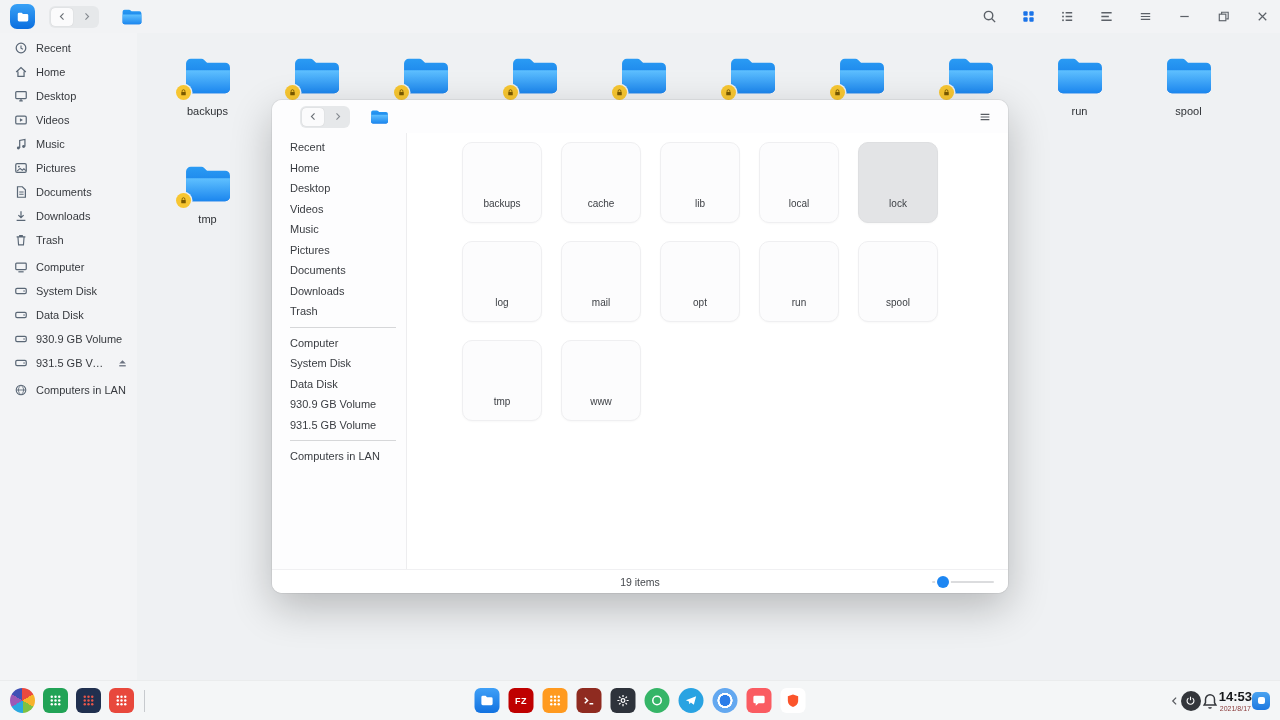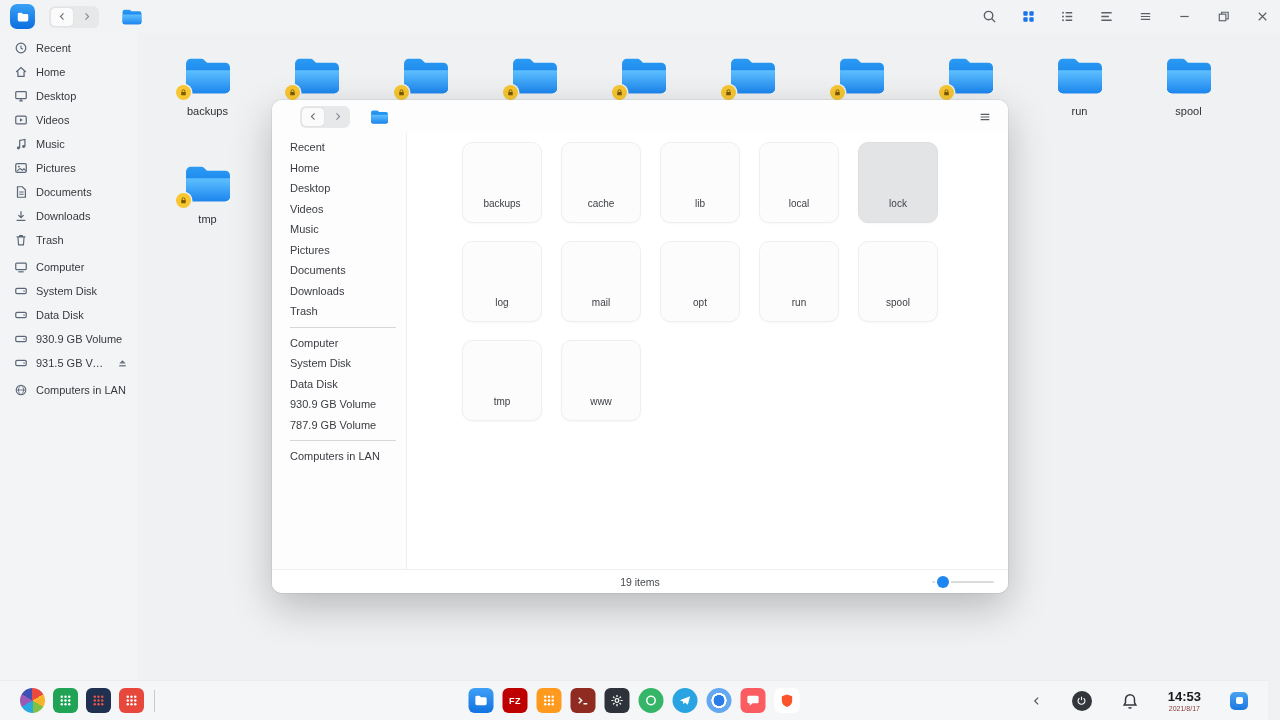--- a/index.html
+++ b/index.html
@@ -82,31 +82,31 @@
 
   .fw-status { height:24px; flex:0 0 24px; background:#fff; border-top:1px solid #f0f0f2; position:relative;
                display:flex; align-items:center; justify-content:center; }
   .status-text { font-size:10.5px; color:#46494e; }
   .zoom { position:absolute; right:14px; top:50%; transform:translateY(-50%); width:62px; height:14px; }
   .zoom-track { position:absolute; left:0; right:0; top:6px; height:2px; background:#dbdcde; border-radius:1px; }
   .zoom-handle { position:absolute; left:5px; top:1px; width:12px; height:12px; border-radius:50%;
                  background:#1d86f2; box-shadow:0 0 0 2px #ffffff; }
 
   
-  .dock { position:absolute; left:0; right:12px; bottom:0; height:40px; background:rgba(243,245,247,.95);
-          border-top:1px solid rgba(0,0,0,.04); display:flex; align-items:center; padding:0 20px; z-index:10; }
+  .dock { position:absolute; left:0; right:0; bottom:0; height:40px; background:rgba(243,245,247,.95);
+          border-top:1px solid rgba(0,0,0,.04); display:flex; align-items:center; padding:0 10px; z-index:10; }
   .dock-left { display:flex; align-items:center; gap:8px; }
   .dock-sep { width:1px; height:22px; background:#c7cace; margin:0 10px; }
   .dock-center { position:absolute; left:50%; transform:translateX(-50%); display:flex; align-items:center; gap:9px; }
   .dicon { width:25px; height:25px; border-radius:6px; display:flex; align-items:center; justify-content:center;
            color:#fff; overflow:hidden; flex:0 0 auto; }
   .dicon.round { border-radius:50%; }
   .dicon svg { width:15px; height:15px; }
   .dtext { font-size:9px; font-weight:bold; letter-spacing:.5px; }
-  .dock-tray { margin-left:auto; display:flex; align-items:center; gap:29px;text-align:right; }
+  .dock-tray { margin-left:auto; display:flex; align-items:center; gap:0;text-align:right; }
   .tray-chevron { width:12px; height:12px; color:#55585d; display:flex; }
   .tray-chevron svg { width:12px; height:12px; }
   .tray-power { width:20px; height:20px; border-radius:50%; background:#33363b; color:#fff;
                 display:flex; align-items:center; justify-content:center; }
   .tray-power svg { width:11px; height:11px; }
   .tray-bell { width:18px; height:18px; color:#33363b; display:flex; }
   .tray-bell svg { width:18px; height:18px; }
   .tray-clock { display:flex; flex-direction:column; align-items:center; line-height:1; }
   .tray-time { font-size:13px; font-weight:bold; color:#16181b; }
   .tray-date { font-size:7px; color:#8a3a3a; margin-top:2px; }
@@ -564,21 +564,21 @@
           <div class="fw-item">Music</div>
           <div class="fw-item">Pictures</div>
           <div class="fw-item">Documents</div>
           <div class="fw-item">Downloads</div>
           <div class="fw-item">Trash</div>
           <div class="fw-sep"></div>
           <div class="fw-item">Computer</div>
           <div class="fw-item">System Disk</div>
           <div class="fw-item">Data Disk</div>
           <div class="fw-item">930.9 GB Volume</div>
-          <div class="fw-item">787.9 GB Volume</div>
+          <div class="fw-item">931.5 GB Volume</div>
           <div class="fw-sep"></div>
           <div class="fw-item">Computers in LAN</div>
         </aside>
       <main class="fw-content" id="fw-content">
           <div class="ftile">
             <span class="fname">backups</span>
           </div>
           <div class="ftile">
             <span class="fname">cache</span>
           </div>

